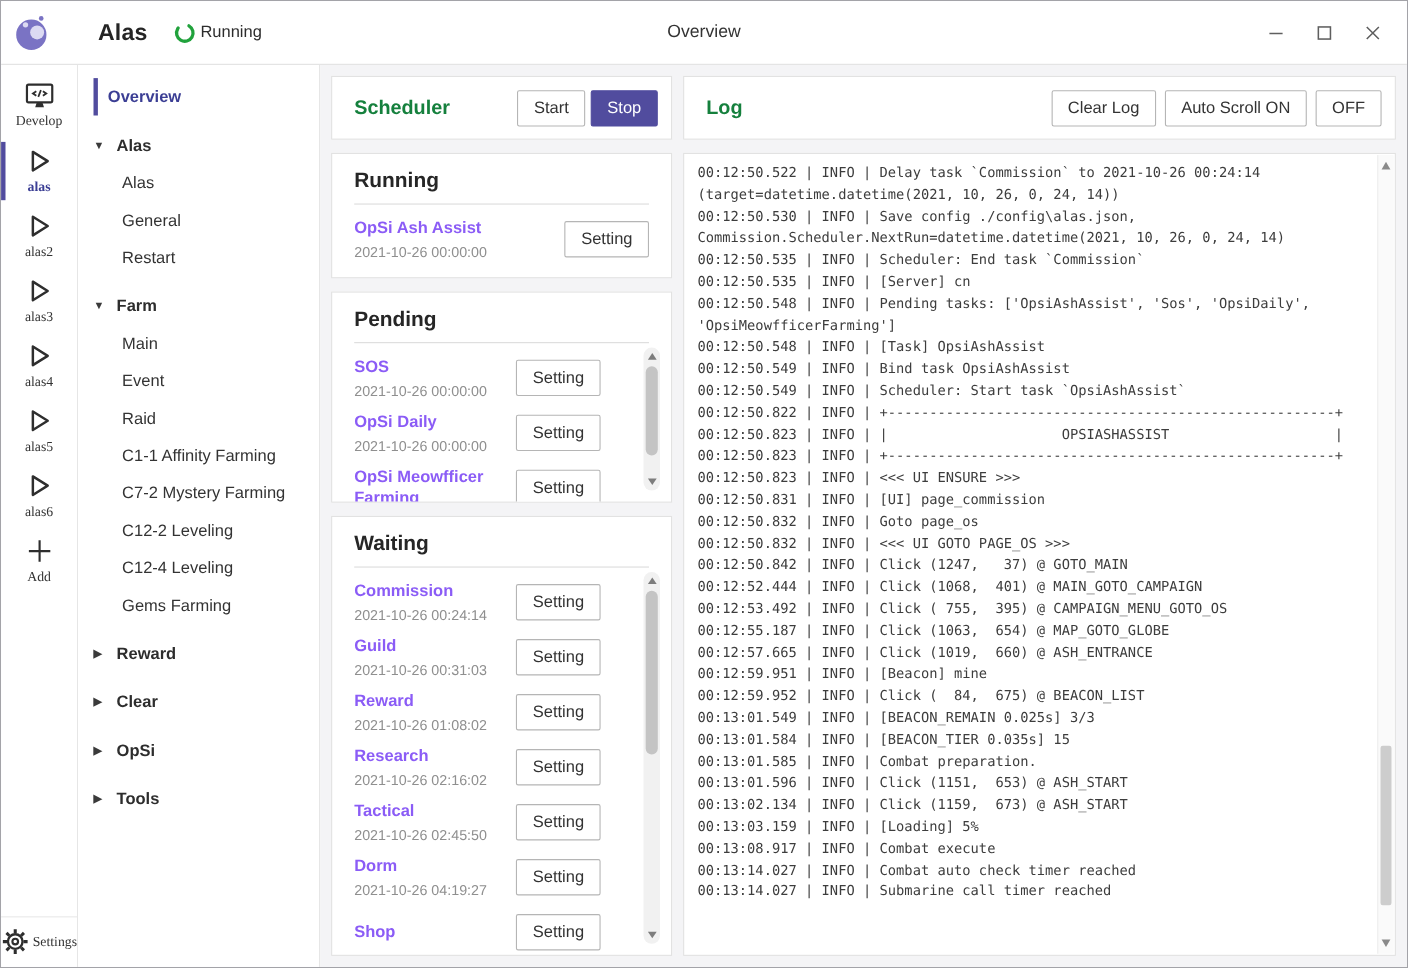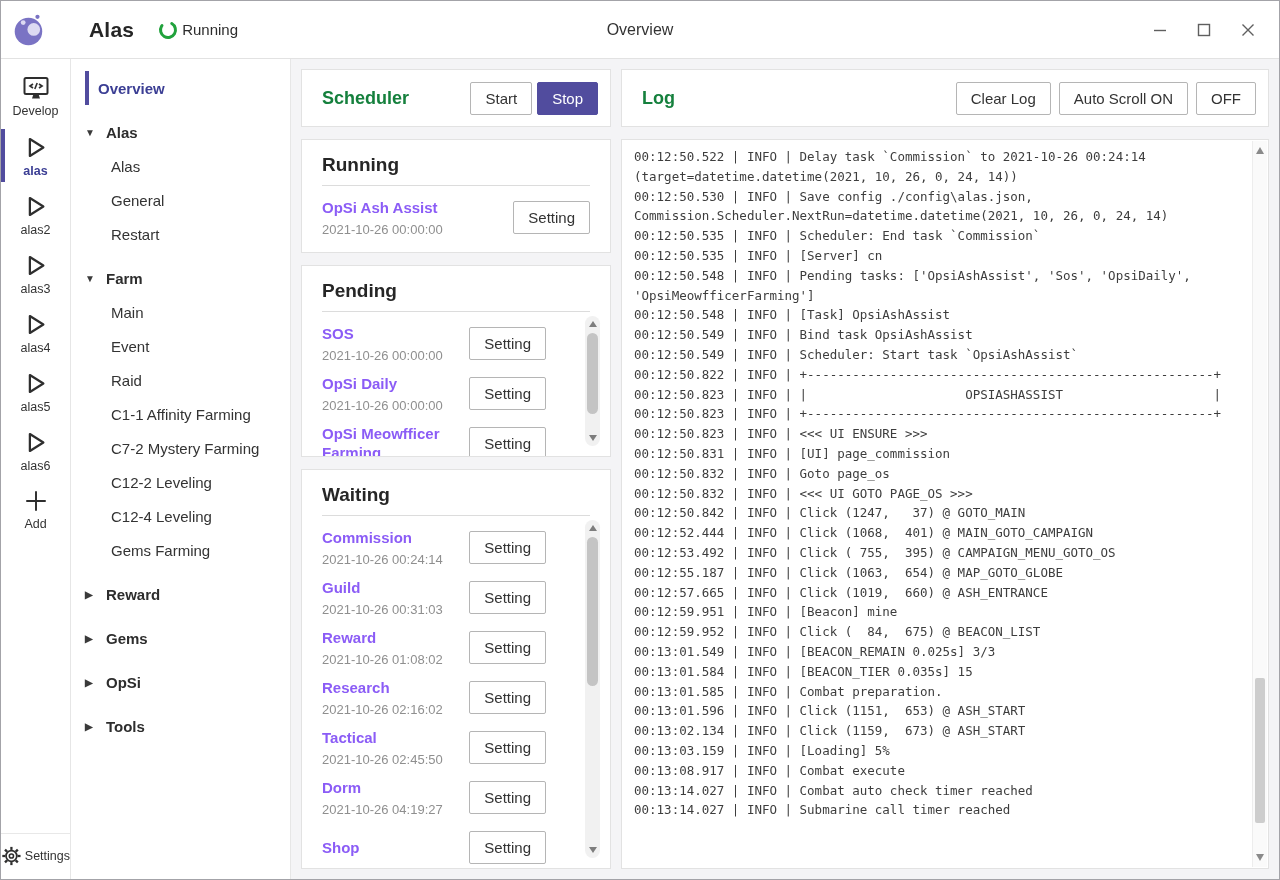--- a/index.html
+++ b/index.html
@@ -15,21 +15,21 @@
   .spinner { width:20px; height:20px; }
   .status-label { font-size:15px; color:#2d2d2d; }
   .win-title { position:absolute; left:0; right:0; text-align:center; font-size:16px; color:#333; pointer-events:none; }
   .tb-controls { margin-left:auto; display:flex; align-items:center; gap:10px; padding-right:14px; z-index:2; }
   .tb-btn { width:34px; height:34px; display:flex; align-items:center; justify-content:center; cursor:default; }
 
   
   .shell { flex:1; display:flex; min-height:0; }
 
   
-  .rail { width:70px; border-right:1px solid #e6e6e6; display:flex; flex-direction:column; align-items:stretch; padding-top:8px; background:#fff; flex:0 0 auto; }
+  .rail { width:70px; border-right:1px solid #e6e6e6; display:flex; flex-direction:column; align-items:stretch; padding-top:8px; background:#fff; flex:0 0 auto;font-family:Liberation Serif, serif; }
   .rail-item { height:59px; display:flex; flex-direction:column; align-items:center; justify-content:center; gap:3px; position:relative; }
   .rail-item .rail-label { font-size:12.5px; color:#333; }
   .rail-item.active .rail-label { color:var(--accent_dark,#3b3e94); font-weight:bold; }
   .rail-item.active::before { content:""; position:absolute; left:0; top:3px; bottom:3px; width:4px; background:var(--accent,#514c9e); }
   .rail-settings { margin-top:auto; border-top:1px solid #e8e8e8; padding:9px 0 10px; display:flex; align-items:center; gap:3px; }
   .rail-settings .rail-label { font-size:12.5px; color:#333; }
 
   
   .nav { width:220px; border-right:1px solid #e6e6e6; padding-top:12px; background:#fff; flex:0 0 auto; overflow:hidden; }
   .nav-item { height:34px; display:flex; align-items:center; padding-left:14px; font-size:15px; color:#333; }
@@ -274,21 +274,21 @@
           <span class="nav-label">Gems Farming</span>
         </div>
 
         <div class="nav-item group">
           <span class="nav-arrow">▶</span>
           <span class="nav-label">Reward</span>
         </div>
 
         <div class="nav-item group">
           <span class="nav-arrow">▶</span>
-          <span class="nav-label">Gems</span>
+          <span class="nav-label">Clear</span>
         </div>
 
         <div class="nav-item group">
           <span class="nav-arrow">▶</span>
           <span class="nav-label">OpSi</span>
         </div>
 
         <div class="nav-item group">
           <span class="nav-arrow">▶</span>
           <span class="nav-label">Tools</span>

